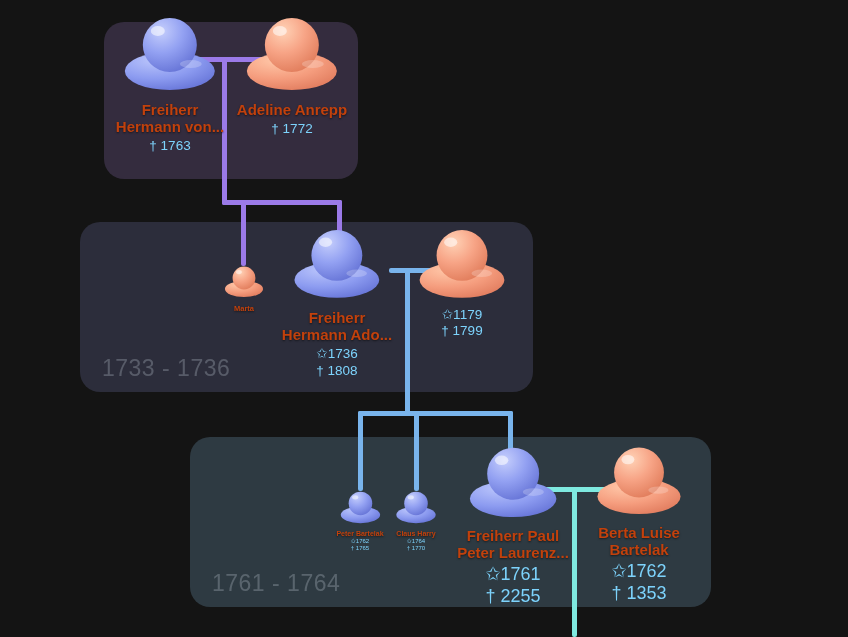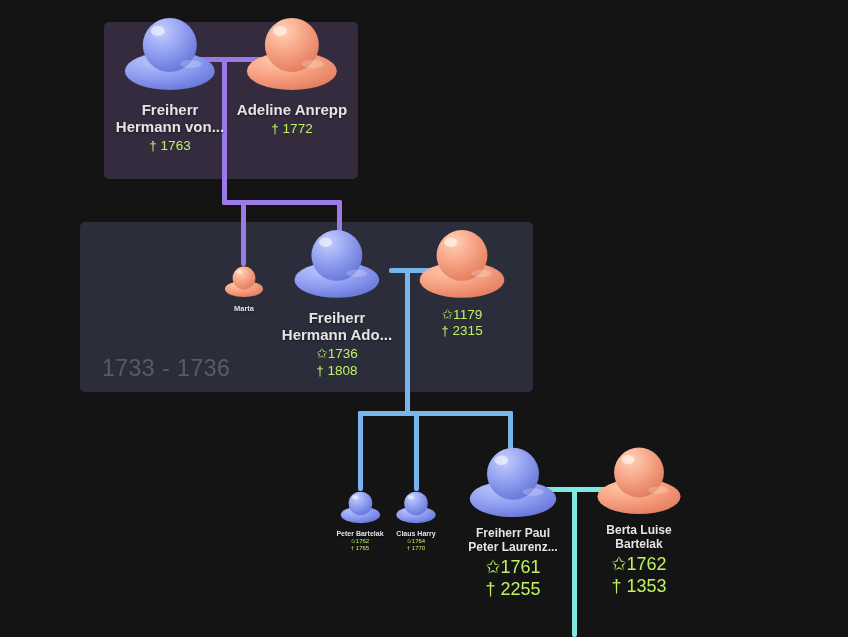--- a/index.html
+++ b/index.html
@@ -13,21 +13,21 @@
     height: 637px;
     background: #141414;
     overflow: hidden;
     font-family: "Liberation Sans", sans-serif;
     -webkit-font-smoothing: antialiased;
   }
 
   
   .card {
     position: absolute;
-    border-radius: 5px;
+    border-radius: 20px;
     box-sizing: border-box;
   }
   .card-label {
     position: absolute;
     left: 22px;
     bottom: 10px;
     font-size: 23px;
     font-weight: 400;
     letter-spacing: 0.5px;
     color: rgba(190, 200, 210, 0.30);
@@ -47,57 +47,60 @@
     flex-direction: column;
     align-items: center;
     transform: translateX(-50%);
   }
   .avatar {
     position: relative;
     display: block;
   }
   .p-name {
     text-align: center;
-    color: #e5e5e5;
+    color: #c2410c;
     font-weight: 700;
     line-height: 1.14;
     white-space: pre-line;
     text-shadow: 0 1px 2px rgba(0,0,0,0.55);
   }
   .p-dates {
     text-align: center;
-    color: #bef264;
+    color: #7dd3fc;
     line-height: 1.22;
     font-weight: 400;
   }
   .p-dates div { white-space: nowrap; }
 
   
   .sz-lg .p-name  { font-size: 15px; margin-top: 5px; }
   .sz-lg .p-dates { font-size: 13.5px; margin-top: 3px; }
 
-  .sz-md .p-name  { font-size: 12px; margin-top: 4px; }
+  .sz-md .p-name  { font-size: 15px; margin-top: 4px; }
   .sz-md .p-dates { font-size: 18px; margin-top: 3px; }
 
   .sz-sm .p-name  { font-size: 7.5px; margin-top: 3px; font-weight: 700; }
 
   .sz-xs .p-name  { font-size: 7px; margin-top: 2px; font-weight: 700; }
   .sz-xs .p-dates { font-size: 6px; }
 </style>
 </head>
 <body>
 
 <div id="canvas">
 
   <div class="card" style="left:104px; top:22px; width:254px; height:157px; background:#342c3e;"></div>
 
   <div class="card" style="left:80px; top:222px; width:453px; height:170px; background:#2c2d3b;">
     <span class="card-label">1733 - 1736</span>
   </div>
 
+  <div class="card" style="left:190px; top:437px; width:521px; height:170px; background:#2e3a42;">
+    <span class="card-label">1761 - 1764</span>
+  </div>
 
   <div class="wire" style="left:168px; top:57px; width:124px; height:5px; background:#9b7ae8;"></div>
 
   <div class="wire" style="left:222px; top:57px; width:5px; height:148px; background:#9b7ae8;"></div>
 
   <div class="wire" style="left:222px; top:200px; width:120px; height:5px; background:#9b7ae8;"></div>
 
   <div class="wire" style="left:241px; top:200px; width:5px; height:66px; background:#9b7ae8;"></div>
 
   <div class="wire" style="left:337px; top:200px; width:5px; height:50px; background:#9b7ae8;"></div>
@@ -204,21 +207,21 @@
     <span class="avatar">
       <svg width="98" height="76" viewBox="0 0 104 80">
         <ellipse cx="52" cy="59" rx="45" ry="19" fill="url(#f1b)"></ellipse>
         <circle cx="52" cy="33" r="27" fill="url(#f1h)"></circle>
         <ellipse cx="40" cy="19" rx="7" ry="5" fill="#ffffff" opacity="0.55"></ellipse>
         <ellipse cx="73" cy="52" rx="11" ry="4" fill="#ffffff" opacity="0.22"></ellipse>
       </svg>
     </span>
     <span class="p-dates">
       <div>✩1179</div>
-      <div>† 2315</div>
+      <div>† 1799</div>
     </span>
   </div>
 
   <div class="person sz-xs" style="left:360px; top:489px;">
     <span class="avatar">
       <svg width="46" height="35" viewBox="0 0 104 80">
         <ellipse cx="52" cy="59" rx="45" ry="19" fill="url(#m1b)"></ellipse>
         <circle cx="52" cy="33" r="27" fill="url(#m1h)"></circle>
         <ellipse cx="40" cy="19" rx="7" ry="5" fill="#ffffff" opacity="0.5"></ellipse>
       </svg>

